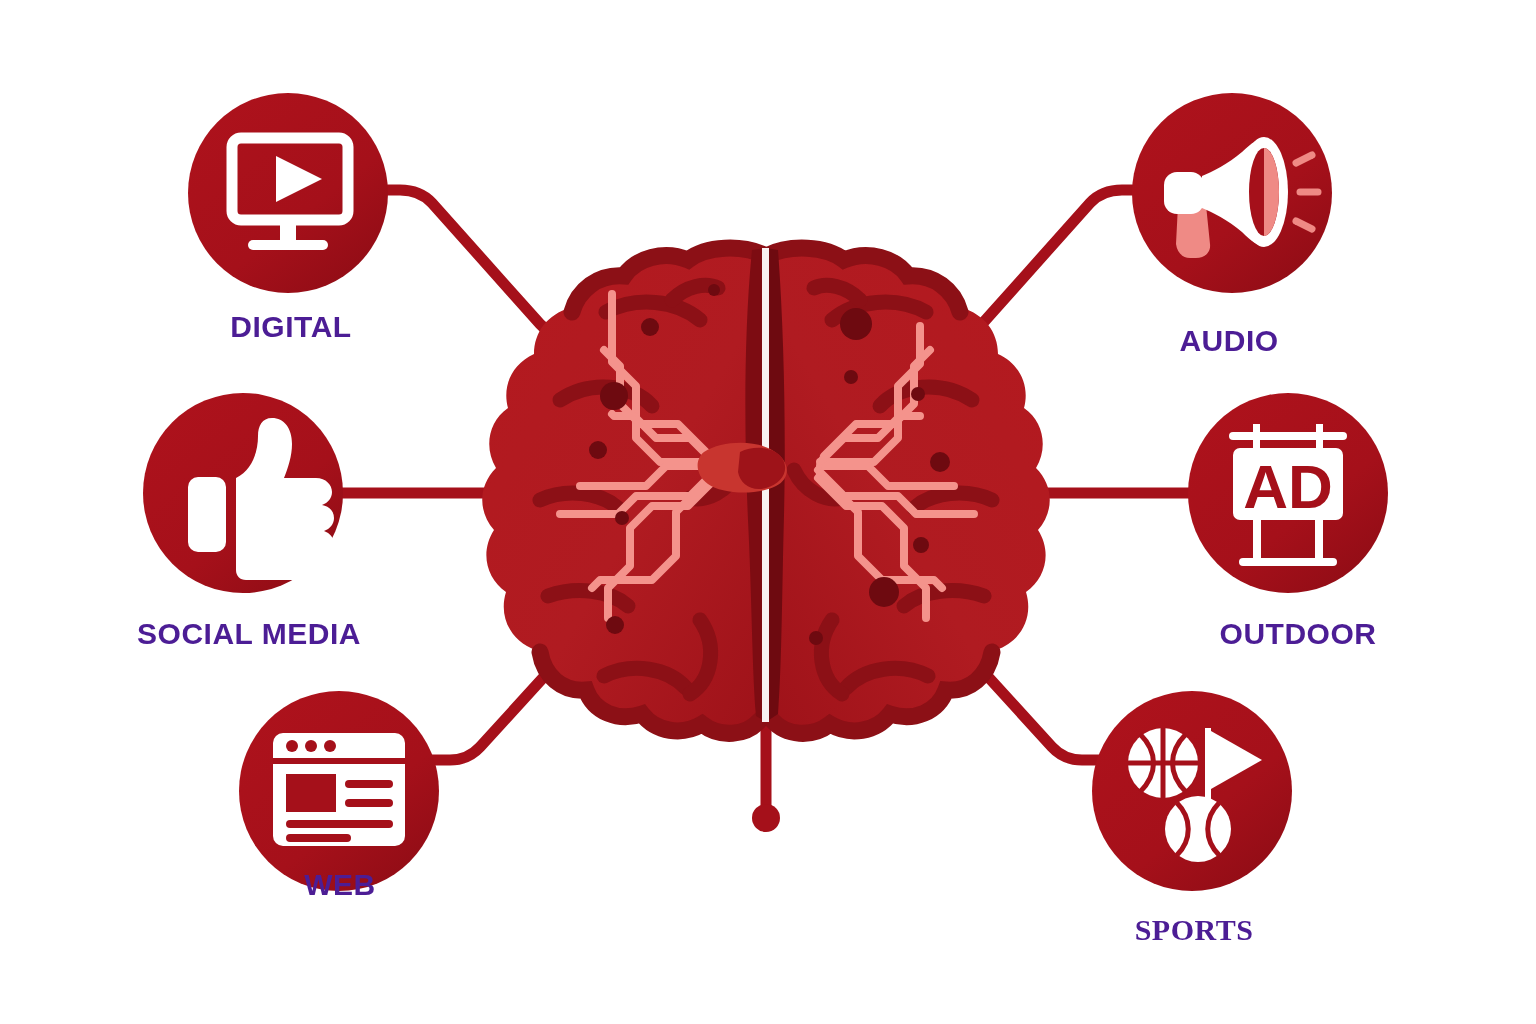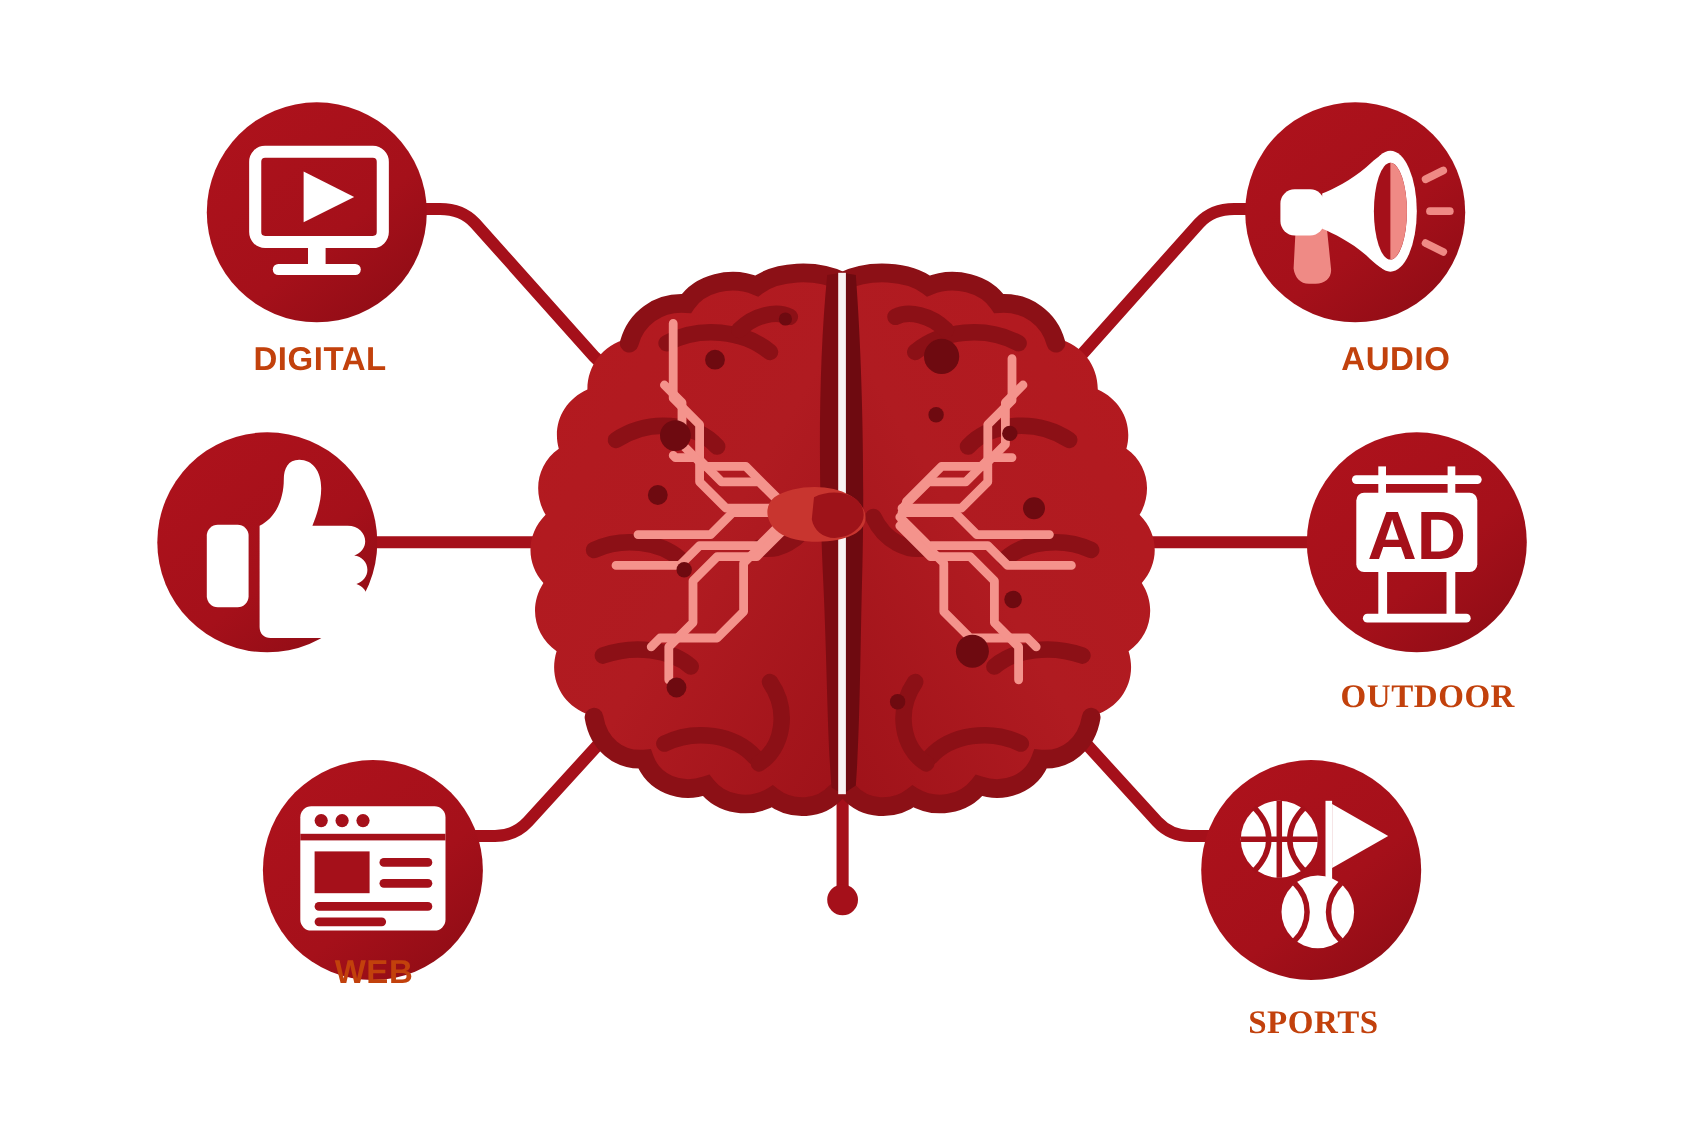--- a/index.html
+++ b/index.html
@@ -8,21 +8,21 @@
     font-family:"Liberation Sans","DejaVu Sans",sans-serif;
     overflow:hidden;position:relative;
   }
   #stage{position:absolute;inset:0;width:1536px;height:1024px;}
   svg#scene{position:absolute;left:0;top:0;width:1536px;height:1024px;display:block;}
   .node-label{
     position:absolute;
     font-weight:bold;
     font-size:30px;
     letter-spacing:0.5px;
-    color:#c2410c;
+    color:#4c1d95;
     white-space:nowrap;
     transform:translateX(-50%);
     font-stretch:condensed;
     font-family:"Liberation Sans Narrow","Liberation Sans",sans-serif;
   }
 </style>
 </head>
 <body>
 
 <div id="stage">
@@ -332,18 +332,19 @@
           <g stroke="#A5101A" stroke-width="5" fill="none">
             <path d="M1177 803 C 1192 818, 1192 840, 1177 855"></path>
             <path d="M1219 803 C 1204 818, 1204 840, 1219 855"></path>
           </g>
         </g>
       </g>
     </g>
   </svg>
 
   <div class="node-label" style="left:291px;top:310px;">DIGITAL</div>
+  <div class="node-label" style="left:249px;top:617px;">SOCIAL MEDIA</div>
   <div class="node-label" style="left:340px;top:868px;">WEB</div>
-  <div class="node-label" style="left:1229px;top:310px;margin-left:40px;">AUDIO</div>
-  <div class="node-label" style="left:1298px;top:617px;font-family:Liberation Serif, serif;">OUTDOOR</div>
+  <div class="node-label" style="left:1229px;top:324px;">AUDIO</div>
+  <div class="node-label" style="left:1298px;top:617px;">OUTDOOR</div>
   <div class="node-label" style="left:1194px;top:913px;font-family:Liberation Serif, serif;">SPORTS</div>
 
 </div>
 
 </body></html>

